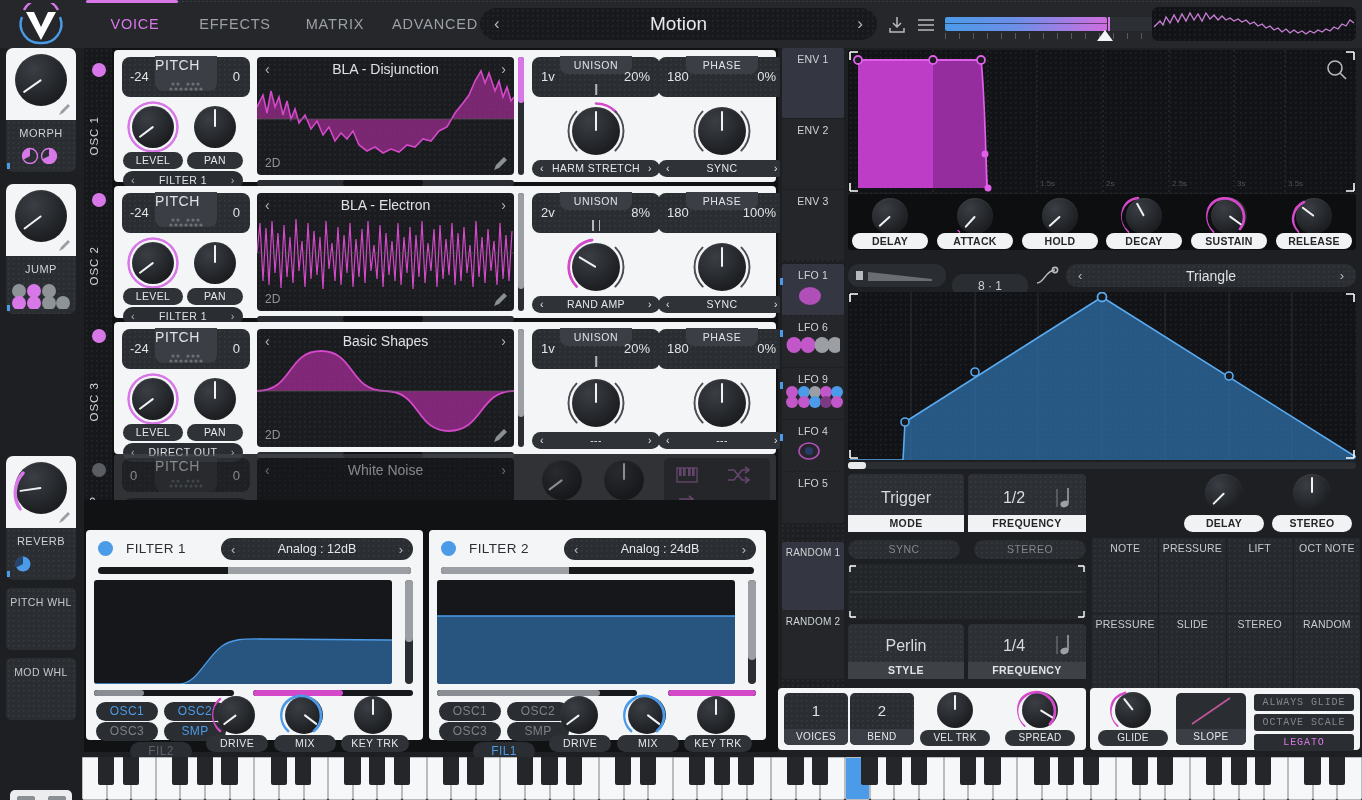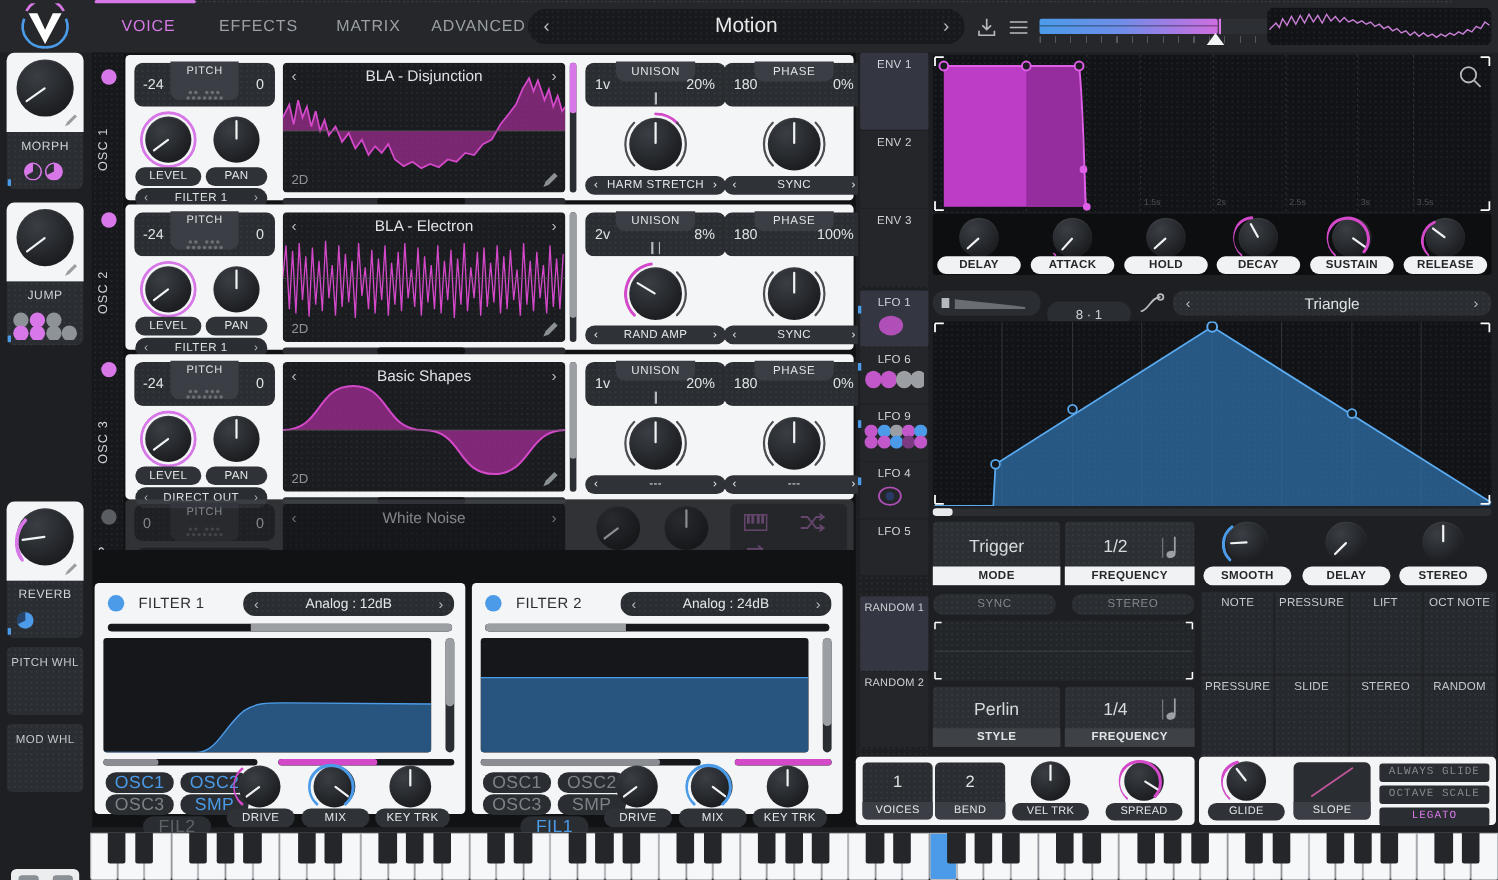--- a/index.html
+++ b/index.html
@@ -68,21 +68,21 @@
   .osc-col { position:absolute; left:84px; top:48px; width:694px; height:452px; background:#111214; }
   .osc-rail { position:absolute; left:0; top:0; width:28px; height:452px; background:#17181b; }
   .osc-panel { position:absolute; left:30px; width:662px; height:132px; background:#f4f5f6; border-radius:4px; }
   .osc-tag { position:absolute; left:4px; width:22px; text-align:center; color:#cfd3d7; font-size:11.5px;
         letter-spacing:1px; writing-mode:vertical-rl; transform:rotate(180deg); }
   .osc-led { position:absolute; left:8px; width:14px; height:14px; border-radius:50%; background:#d878e8; }
   .osc-led.off { background:#5a5d62; }
 
   .pitch-box { position:absolute; left:8px; top:7px; width:128px; height:40px; background:#2a2d31; border-radius:8px; }
   .pitch-tab { position:absolute; left:50%; transform:translateX(-50%); top:-1px; width:62px; height:35px;
-        background:#3b3f45; border-radius:0 0 8px 8px; font-size:10px; text-align:center; line-height:18px;
+        background:#3b3f45; border-radius:0 0 8px 8px; font-size:14px; line-height:18px;
         color:#e0e3e6; letter-spacing:.6px; }
   .pitch-l { position:absolute; left:8px; top:12px; font-size:13px; color:#e0e3e6; }
   .pitch-r { position:absolute; right:10px; top:12px; font-size:13px; color:#e0e3e6; }
   .pitch-dots { position:absolute; left:50%; transform:translateX(-50%); bottom:5px; width:62px; height:11px; }
 
   .knob { position:relative; border-radius:50%; background:radial-gradient(circle at 36% 30%, #3b3f45, #1c1e21 72%);
         box-shadow:inset 0 1px 2px rgba(255,255,255,.07); }
   .knob .ring { position:absolute; inset:-5px; border-radius:50%; }
   .knob .pointer { position:absolute; left:50%; top:8%; width:2.3px; height:42%; background:#f0f2f4;
         transform-origin:50% 100%; border-radius:2px; margin-left:-1.15px; }
@@ -128,21 +128,21 @@
         display:flex; align-items:center; justify-content:space-between; padding:0 10px; cursor:pointer;}
   .filt-type span.c { flex:1; text-align:center; font-size:12.5px; color:#e4e7ea; }
   .filt-bar { position:absolute; left:12px; top:37px; width:313px; height:7px; background:#17181b; border-radius:4px; overflow:hidden;}
   .filt-bar i { position:absolute; top:0; height:7px; background:#9b9fa4; display:block; }
   .filt-graph { position:absolute; left:8px; top:50px; width:298px; height:104px; background:#15171a; border-radius:3px; overflow:hidden;}
   .filt-vres { position:absolute; right:10px; top:50px; width:8px; height:104px; background:#2a2d31; border-radius:4px;}
   .filt-vres i { position:absolute; left:0; width:8px; background:#9b9fa4; border-radius:4px; display:block;}
   .filt-lbar { position:absolute; left:8px; top:160px; width:140px; height:6px; background:#17181b; border-radius:3px; overflow:hidden;}
   .filt-rbar { position:absolute; right:10px; top:160px; width:160px; height:6px; background:#17181b; border-radius:3px; overflow:hidden;}
   .src-btn { position:absolute; height:19px; width:62px; background:#2a2d31; border-radius:10px; color:#7e8287;
-        font-size:16px; line-height:19px; text-align:center; letter-spacing:.4px; cursor:pointer;}
+        font-size:12px; line-height:19px; text-align:center; letter-spacing:.4px; cursor:pointer;}
   .src-btn.on { color:#4b9be8; }
 
   
   .mod-rail { position:absolute; left:780px; top:48px; width:66px; height:640px; background:#1d1f22; }
   .mod-item { position:absolute; left:2px; width:62px; background:#242629; border-radius:2px; cursor:pointer; }
   .mod-item.sel { background:#343741; }
   .mod-item-label { text-align:center; font-size:10.5px; color:#d0d4d8; padding-top:5px; letter-spacing:.2px;}
   .mod-item .marker { position:absolute; left:-2px; top:14px; width:3px; height:7px; background:#4b9be8;}
 
   
@@ -1074,29 +1074,20 @@
       <div class="val-lab">MODE</div>
     </div>
     <div class="val-box dots" style="left:120px;width:118px;">
       <div class="val-txt" style="padding-right:26px;">1/2</div>
       <svg style="position:absolute;right:14px;top:13px;" width="16" height="22" viewBox="0 0 16 22">
         <line x1="1" y1="2" x2="1" y2="20" stroke="#7e8287" stroke-width="1"></line>
         <line x1="12" y1="1" x2="12" y2="16" stroke="#9da1a6" stroke-width="1.6"></line>
         <ellipse cx="8.5" cy="17" rx="4.2" ry="3.2" fill="#9da1a6" transform="rotate(-18 8.5 17)"></ellipse>
       </svg>
       <div class="val-lab">FREQUENCY</div>
-    </div>
-    <div class="ck" style="left:242px;">
-      <div class="knob" style="width:38px;height:38px;left:25px;top:0px;position:absolute;">
-        <svg class="ring" viewBox="0 0 48 48">
-            <path d="M8 40 A20 20 0 0 1 10 10" fill="none" stroke="#4b9be8" stroke-width="2.8" stroke-linecap="round"></path>
-          </svg>
-        <div class="pointer" style="transform:rotate(-93deg);"></div>
-      </div>
-      <div class="klabel3">SMOOTH</div>
     </div>
     <div class="ck" style="left:332px;">
       <div class="knob" style="width:38px;height:38px;left:25px;top:0px;position:absolute;">
         <div class="pointer" style="transform:rotate(-135deg);"></div>
       </div>
       <div class="klabel3">DELAY</div>
     </div>
     <div class="ck" style="left:420px;">
       <div class="knob" style="width:38px;height:38px;left:25px;top:0px;position:absolute;">
         <div class="pointer" style="transform:rotate(0deg);"></div>

